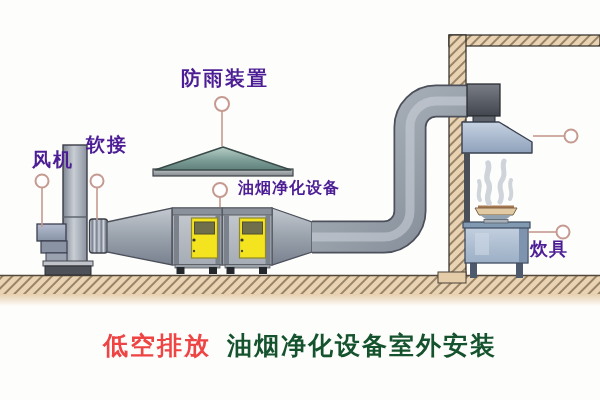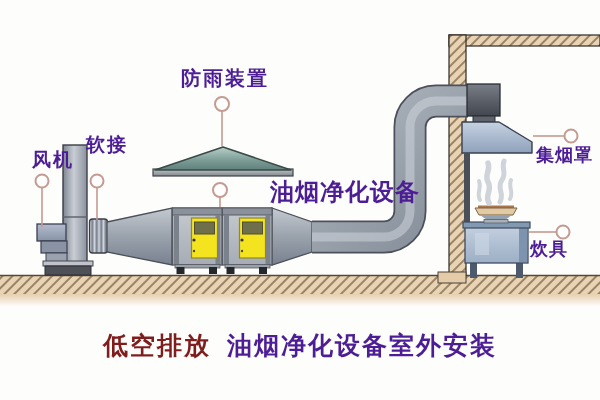--- a/index.html
+++ b/index.html
@@ -7,27 +7,27 @@
     position:relative;width:600px;height:400px;background:#fdfdfc;overflow:hidden;
     font-family:"DejaVu Sans","Liberation Sans",sans-serif;
   }
   .stage svg{position:absolute;left:0;top:0;}
   .lbl{
     position:absolute;color:#4c1d95;font-weight:bold;font-size:19px;
     letter-spacing:2px;white-space:nowrap;line-height:1.05;
   }
   .lbl.small{font-size:18px;letter-spacing:1px;}
   .lbl.rain{font-size:20px;letter-spacing:2px;}
-  .lbl.purifier{font-size:24px;letter-spacing:1px;margin-left:32px;}
+  .lbl.purifier{font-size:16px;letter-spacing:1px;}
   .caption{
     position:absolute;top:329px;left:0;width:100%;text-align:center;
     font-weight:bold;font-size:25px;letter-spacing:2px;white-space:nowrap;
   }
-  .caption .c1{color:#7f1d1d;margin-right:16px;}
-  .caption .c2{color:#4c1d95;}
+  .caption .c1{color:#ef4444;margin-right:16px;}
+  .caption .c2{color:#14532d;}
 </style>
 </head>
 <body>
 
 <div class="stage">
   <svg width="600" height="400" viewBox="0 0 600 400">
     <defs>
       <pattern id="hatch" width="7" height="7" patternUnits="userSpaceOnUse" patternTransform="rotate(45)">
         <rect width="7" height="7" fill="#e9d3b2"></rect>
         <line x1="1" y1="0" x2="1" y2="7" stroke="#8470552" stroke-width="1.6"></line>
@@ -198,19 +198,18 @@
       <circle cx="571" cy="136" r="6.5" fill="#fff" stroke-width="2"></circle>
       <line x1="529" y1="232" x2="556" y2="232"></line>
       <circle cx="563" cy="232" r="6.5" fill="#fff" stroke-width="2"></circle>
     </g>
   </svg>
 
   <div class="lbl" style="left:16px;top:150px;margin-left:16px;">风机</div>
   <div class="lbl" style="left:86px;top:135px;">软接</div>
   <div class="lbl rain" style="left:181px;top:68px;">防雨装置</div>
   <div class="lbl purifier" style="left:238px;top:180px;">油烟净化设备</div>
-  <div class="lbl small" style="left:536px;top:146px;">集烟罩</div>
   <div class="lbl small" style="left:530px;top:240px;">炊具</div>
 
   <div class="caption">
     <span class="c1">低空排放</span><span class="c2">油烟净化设备室外安装</span>
   </div>
 </div>
 
 </body></html>

